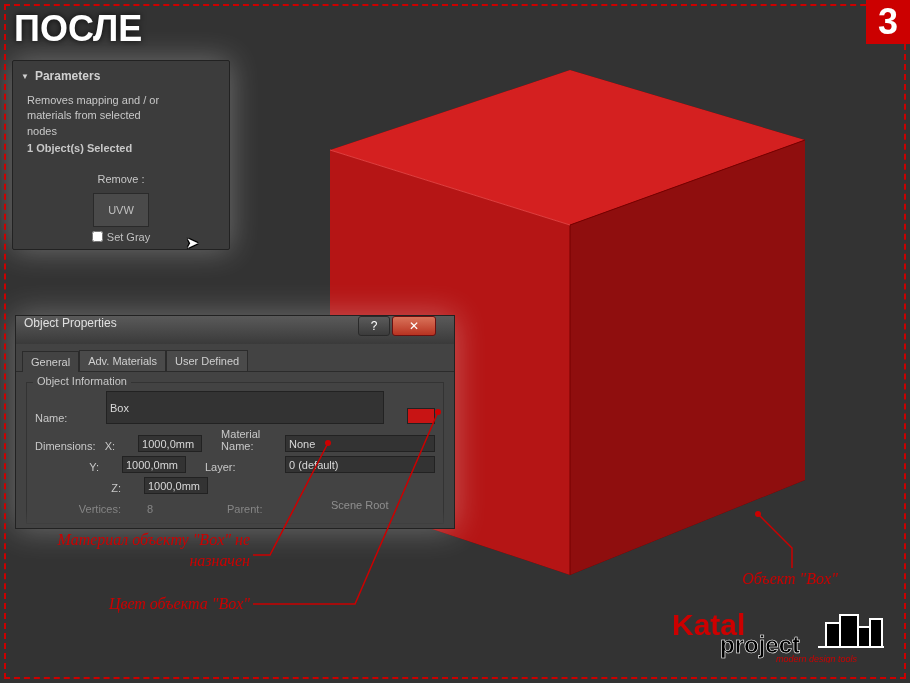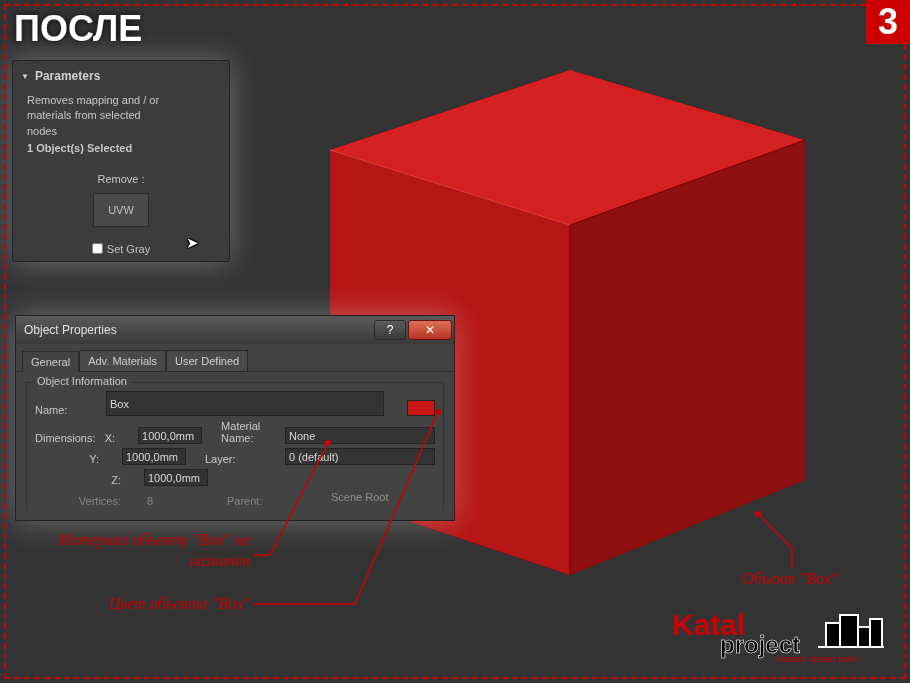--- a/index.html
+++ b/index.html
@@ -11,39 +11,39 @@
 .cube svg{width:100%;height:100%}
 .params-panel{position:absolute;top:60px;left:12px;width:218px;background:#3c3c3c;border:1px solid #222;border-radius:2px;padding:6px;z-index:10;box-shadow:0 0 30px rgba(255,255,255,.3)}
 .params-header{display:flex;align-items:center;font-size:12px;color:#d0d0d0;font-weight:bold;padding:2px 0 6px 2px}
 .params-header .tri{margin-right:6px;font-size:8px}
 .params-body{text-align:left;color:#c8c8c8;font-size:11px;line-height:1.4;padding:4px 8px}
 .params-body .sel{font-weight:bold;margin-top:2px}
 .params-remove{text-align:center;color:#c8c8c8;font-size:11px;margin-top:12px}
 .params-buttons{display:flex;justify-content:center;gap:8px;margin-top:8px}
 .params-buttons button{background:#4a4a4a;border:1px solid #2a2a2a;color:#c0c0c0;font-size:11px;padding:10px 14px;cursor:pointer}
 .params-buttons button.active{background:#2f2f2f;border:1px solid #1a1a1a;color:#ddd}
-.setgray-row{display:flex;align-items:center;justify-content:center;margin-top:16px;color:#c0c0c0;font-size:11px;gap:4px}
+.setgray-row{display:flex;align-items:center;justify-content:center;margin-top:4px;color:#c0c0c0;font-size:11px;gap:4px}
 .setgray-row input{width:11px;height:11px}
 .cursor{position:absolute;top:234px;left:186px;z-index:11;font-size:15px;color:#fff;text-shadow:1px 1px 0 #000,-1px -1px 0 #000,1px -1px 0 #000,-1px 1px 0 #000}
 .dialog{position:absolute;top:315px;left:15px;width:440px;background:#434343;border:1px solid #222;z-index:10;box-shadow:0 0 30px rgba(255,255,255,.3)}
-.dlg-titlebar{height:28px;background:linear-gradient(#5a5a5a,#3a3a3a);display:flex;align-items:center;padding:0 2px 0 8px;color:#e0e0e0;font-size:12px}
+.dlg-titlebar{height:28px;background:linear-gradient(#5a5a5a,#3a3a3a);display:flex;padding:0 18px 0 8px;color:#e0e0e0;font-size:12px}
 .dlg-titlebar .title{flex:1}
 .dlg-btn{width:32px;height:20px;margin-left:2px;border-radius:3px;display:flex;align-items:center;justify-content:center;font-size:12px;color:#fff;cursor:pointer}
 .dlg-help{background:linear-gradient(#5b5b5b,#3b3b3b);border:1px solid #2a2a2a}
 .dlg-close{background:linear-gradient(#d9735a,#b83321);border:1px solid #6a1010;width:44px}
 .tabs{display:flex;padding:6px 6px 0 6px;border-bottom:1px solid #2b2b2b;gap:0}
 .tab{background:#4a4a4a;border:1px solid #2b2b2b;border-bottom:none;color:#cfcfcf;font-size:11px;padding:4px 8px;cursor:pointer;margin-right:0}
 .tab.active{background:#434343;position:relative;top:1px}
 .dlg-body{padding:8px 10px 4px 10px;color:#c8c8c8;font-size:11px}
 .group{border:1px solid #333;padding:8px 8px 4px 8px;position:relative;margin-top:2px}
 .group-title{position:absolute;top:-8px;left:6px;background:#434343;padding:0 4px;font-size:11px;color:#c8c8c8}
 .row{display:flex;align-items:flex-end;margin-bottom:4px;gap:19px}
 .lbl{width:52px;text-align:left}
 .lbl-dim{width:90px;text-align:right;padding-right:4px}
-.txtfield{background:#333;border:1px solid #222;color:#d8d8d8;font-size:11px;padding:1px 3px;height:25px}
+.txtfield{background:#333;border:1px solid #222;color:#d8d8d8;font-size:11px;padding:1px 3px;height:33px}
 .txtfield.name{flex:1}
 .swatch{width:28px;height:16px;background:#c81414;border:1px solid #222;cursor:pointer;margin-left:4px}
 .numfield{width:64px;background:#333;border:1px solid #222;color:#d8d8d8;font-size:11px;padding:6px 3px;height:17px}
 .lbl2{width:82px}
 .valfield{flex:1;background:#333;border:1px solid #222;color:#d8d8d8;font-size:11px;padding:1px 3px;height:17px}
 .fade-bottom{position:absolute;left:0;right:0;bottom:0;height:18px;background:linear-gradient(rgba(67,67,67,0),#434343)}
 .anno{position:absolute;color:#c00;font-size:16px;font-style:italic;font-family:Georgia,serif;text-align:right;z-index:20}
 .anno-material{top:530px;left:40px;width:210px;line-height:1.3}
 .anno-color{top:595px;left:100px;width:150px}
 .anno-obj{top:570px;left:730px;width:120px;text-align:center}

